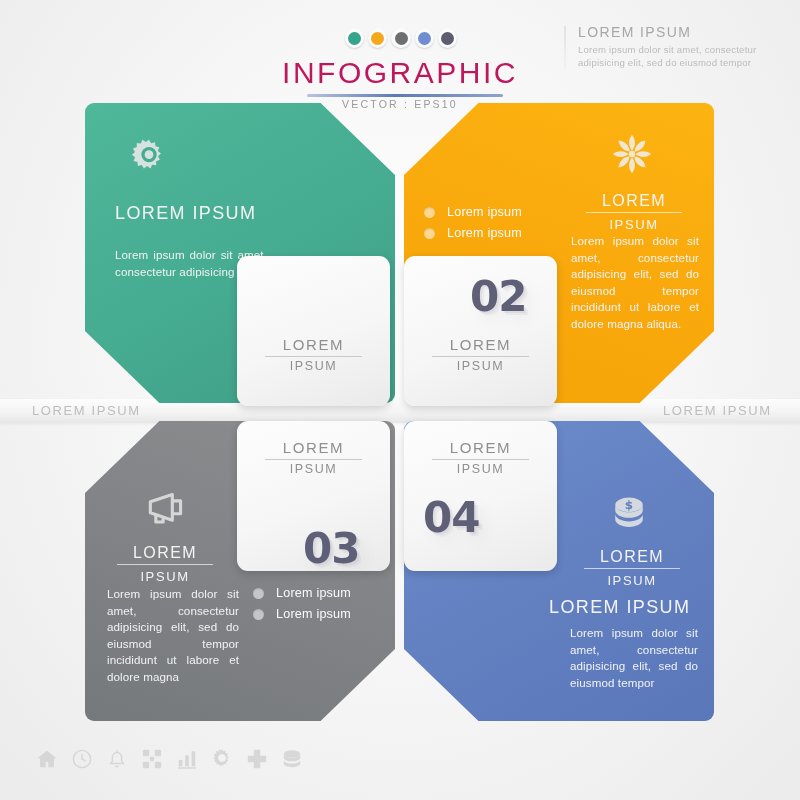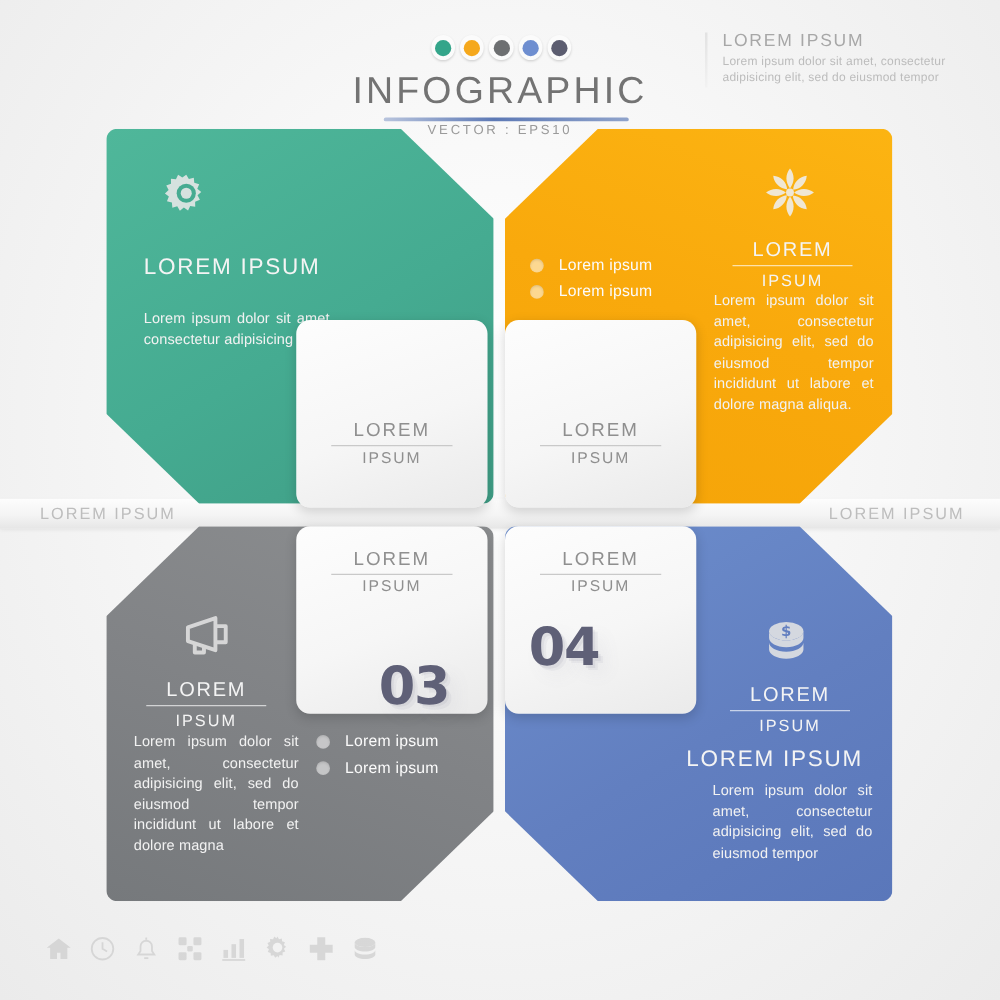--- a/index.html
+++ b/index.html
@@ -12,21 +12,21 @@
   }
   .stage{position:absolute;inset:0;}
 
   
   .dots{position:absolute;left:345px;top:28px;width:112px;height:24px;display:flex;gap:4px;}
   .dot-wrap{width:20px;height:20px;border-radius:50%;background:#fbfbfb;
     box-shadow:0 1px 2px rgba(0,0,0,.16);display:flex;align-items:center;justify-content:center;}
   .dot{width:13px;height:13px;border-radius:50%;}
 
   .infographic{position:absolute;left:0;top:56px;width:800px;text-align:center;
-    font-size:30px;letter-spacing:2.5px;font-weight:400;color:#737373;
+    font-size:30px;letter-spacing:2.5px;font-weight:400;color:#be185d;
     font-family:"Liberation Sans", sans-serif;}
   .ig-rule{position:absolute;left:307px;top:94px;width:196px;height:3px;
     background:linear-gradient(90deg,#b8c4dd 0%,#5d79b5 45%,#8fa3cb 100%);border-radius:2px;}
   .vector{position:absolute;left:0;top:98px;width:800px;text-align:center;
     font-size:10.5px;letter-spacing:2.2px;color:#9a9a9a;}
 
   .hdr-right{position:absolute;left:578px;top:24px;width:215px;}
   .hdr-right:before{content:"";position:absolute;left:-14px;top:2px;width:2px;height:44px;
     background:linear-gradient(180deg,#e2e2e2,#f2f2f2);}
   .hdr-title{font-size:14px;letter-spacing:1.4px;color:#a7a7a7;margin-bottom:3px;}
@@ -234,20 +234,21 @@
 
   <div class="card" id="c1">
     <div class="card-label">
       <div class="l1">LOREM</div>
       <div class="sep"></div>
       <div class="l2">IPSUM</div>
     </div>
   </div>
 
   <div class="card" id="c2">
+    <div class="num">02</div>
     <div class="card-label">
       <div class="l1">LOREM</div>
       <div class="sep"></div>
       <div class="l2">IPSUM</div>
     </div>
   </div>
 
   <div class="card" id="c3">
     <div class="num">03</div>
     <div class="card-label">

